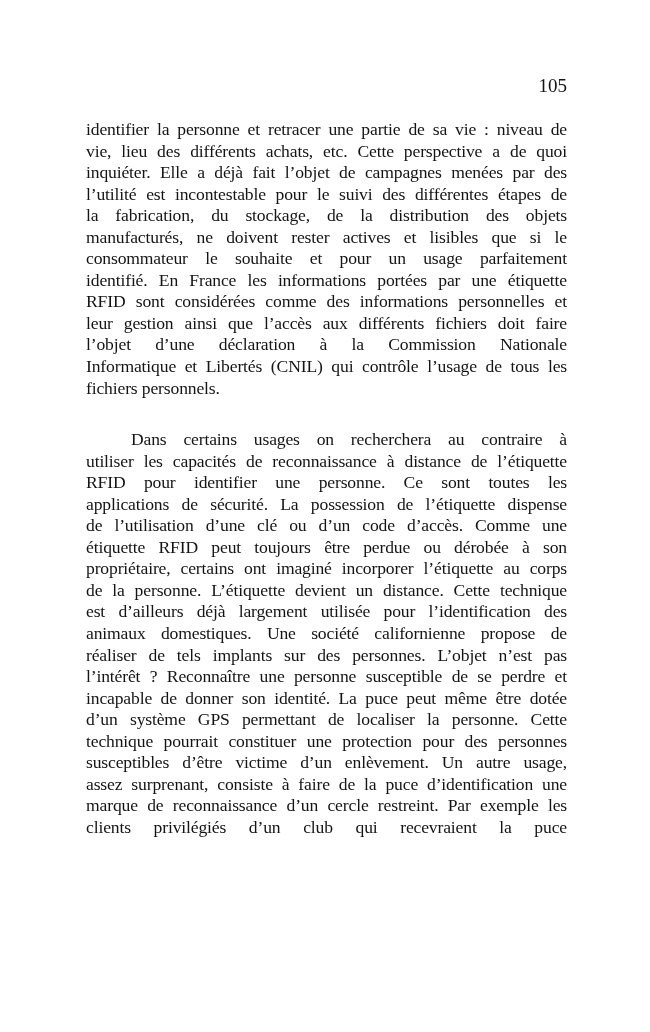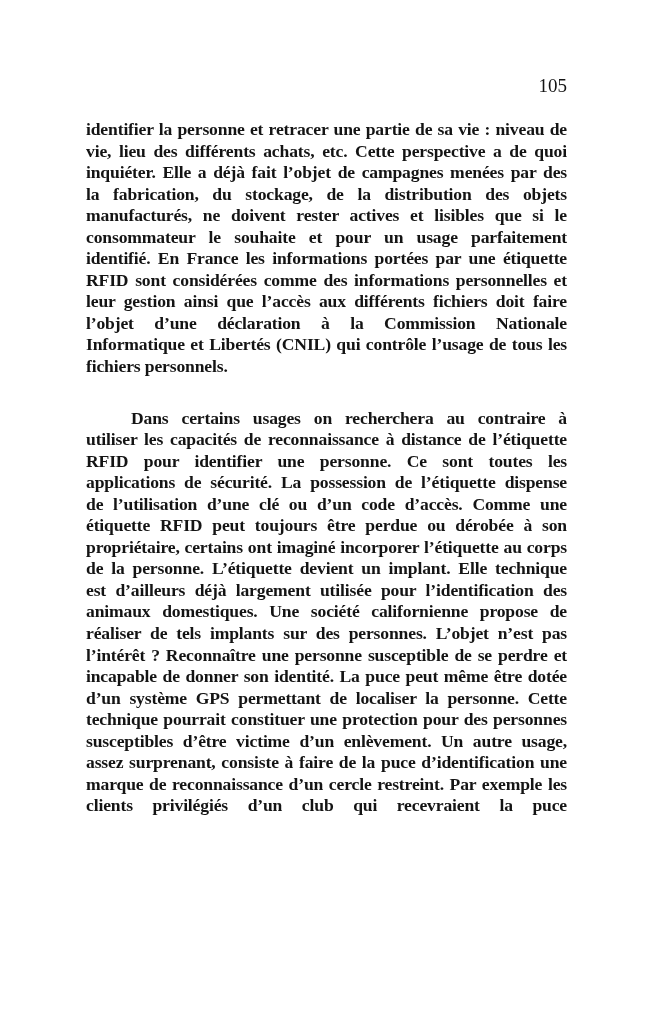--- a/index.html
+++ b/index.html
@@ -40,21 +40,20 @@
     }
     .line {
       display: block;
       height: 21.55px;
       line-height: 21.55px;
       font-size: 17.6px;
       white-space: nowrap;
       text-align: justify;
       text-align-last: justify;
       letter-spacing: -0.15px;
-      font-weight: bold;
     }
     .line.last {
       text-align-last: left;
     }
     .line.indent {
       padding-left: 45px;
     }
     .para-gap {
       height: 30px;
     }
@@ -63,20 +62,21 @@
 <body>
 
 <div class="page">
   <div class="page-number">105</div>
 
   <div class="body-text">
     <div class="paragraph">
       <span class="line">identifier la personne et retracer une partie de sa vie : niveau de</span>
       <span class="line">vie, lieu des différents achats, etc. Cette perspective a de quoi</span>
       <span class="line">inquiéter. Elle a déjà fait l’objet de campagnes menées par des</span>
+      <span class="line">l’utilité est incontestable pour le suivi des différentes étapes de</span>
       <span class="line">la fabrication, du stockage, de la distribution des objets</span>
       <span class="line">manufacturés, ne doivent rester actives et lisibles que si le</span>
       <span class="line">consommateur le souhaite et pour un usage parfaitement</span>
       <span class="line">identifié. En France les informations portées par une étiquette</span>
       <span class="line">RFID sont considérées comme des informations personnelles et</span>
       <span class="line">leur gestion ainsi que l’accès aux différents fichiers doit faire</span>
       <span class="line">l’objet d’une déclaration à la Commission Nationale</span>
       <span class="line">Informatique et Libertés (CNIL) qui contrôle l’usage de tous les</span>
       <span class="line last">fichiers personnels.</span>
     </div>
@@ -84,21 +84,21 @@
     <div class="para-gap"></div>
 
     <div class="paragraph">
       <span class="line indent">Dans certains usages on recherchera au contraire à</span>
       <span class="line">utiliser les capacités de reconnaissance à distance de l’étiquette</span>
       <span class="line">RFID pour identifier une personne. Ce sont toutes les</span>
       <span class="line">applications de sécurité. La possession de l’étiquette dispense</span>
       <span class="line">de l’utilisation d’une clé ou d’un code d’accès. Comme une</span>
       <span class="line">étiquette RFID peut toujours être perdue ou dérobée à son</span>
       <span class="line">propriétaire, certains ont imaginé incorporer l’étiquette au corps</span>
-      <span class="line">de la personne. L’étiquette devient un implant. Elle technique</span>
+      <span class="line">de la personne. L’étiquette devient un distance. Cette technique</span>
       <span class="line">est d’ailleurs déjà largement utilisée pour l’identification des</span>
       <span class="line">animaux domestiques. Une société californienne propose de</span>
       <span class="line">réaliser de tels implants sur des personnes. L’objet n’est pas</span>
       <span class="line">l’intérêt ? Reconnaître une personne susceptible de se perdre et</span>
       <span class="line">incapable de donner son identité. La puce peut même être dotée</span>
       <span class="line">d’un système GPS permettant de localiser la personne. Cette</span>
       <span class="line">technique pourrait constituer une protection pour des personnes</span>
       <span class="line">susceptibles d’être victime d’un enlèvement. Un autre usage,</span>
       <span class="line">assez surprenant, consiste à faire de la puce d’identification une</span>
       <span class="line">marque de reconnaissance d’un cercle restreint. Par exemple les</span>

